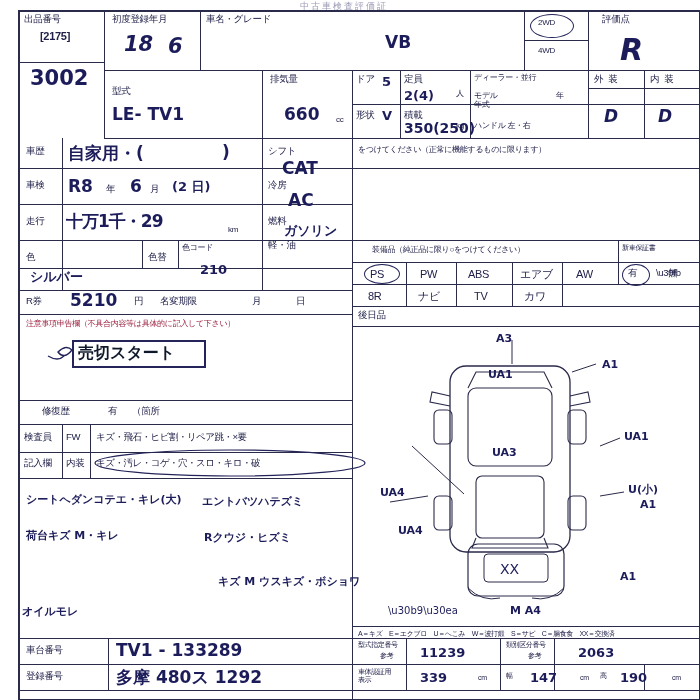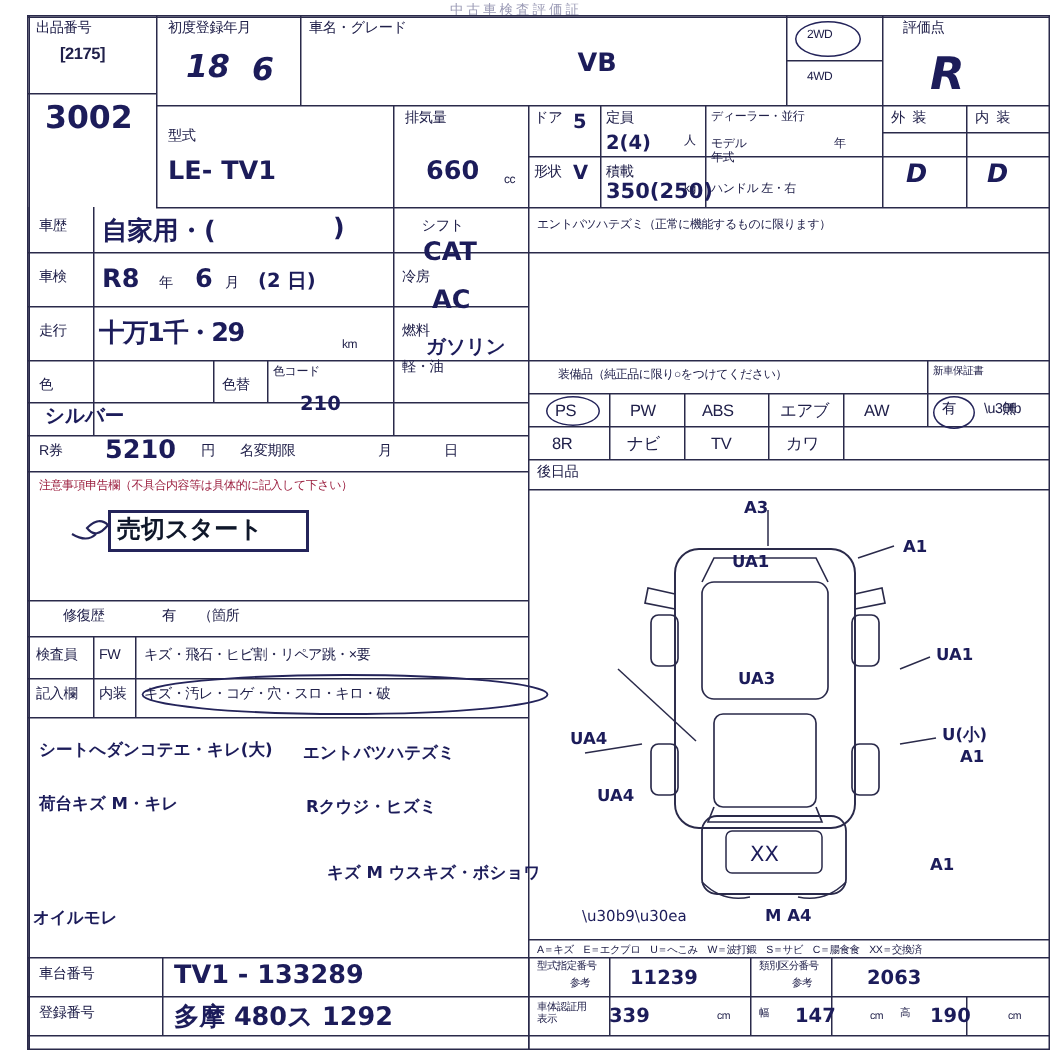--- a/index.html
+++ b/index.html
@@ -181,21 +181,21 @@
   <div class="hw xs" style="left:218px;top:574px;">キズ M ウスキズ・ボショワ</div>
   <div class="hw xs" style="left:22px;top:604px;">オイルモレ</div>
 
   <div class="ln hl" style="left:352px;top:168px;width:348px;"></div>
   <div class="ln hl" style="left:352px;top:240px;width:348px;"></div>
   <div class="ln hl" style="left:352px;top:262px;width:348px;"></div>
   <div class="ln hl" style="left:352px;top:284px;width:348px;"></div>
   <div class="ln hl" style="left:352px;top:306px;width:348px;"></div>
   <div class="ln hl" style="left:352px;top:326px;width:348px;"></div>
 
-  <div class="lbl s8" style="left:358px;top:146px;">エントバツハテズミ（正常に機能するものに限ります）</div>
+  <div class="lbl s8" style="left:358px;top:146px;">をつけてください（正常に機能するものに限ります）</div>
 
   <div class="lbl s8" style="left:372px;top:246px;">装備品（純正品に限り○をつけてください）</div>
   <div class="ln vl" style="left:618px;top:240px;height:44px;"></div>
   <div class="lbl s7" style="left:622px;top:244px;">新車保証書</div>
   <div class="lbl" style="left:628px;top:268px;">有</div>
   <div class="lbl" style="left:668px;top:268px;">無</div>
   <div class="circ" style="left:622px;top:264px;width:26px;height:20px;"></div>
   <div class="lbl" style="left:656px;top:268px;">\u30fb</div>
 
   <div class="ln vl" style="left:406px;top:262px;height:44px;"></div>
@@ -210,21 +210,21 @@
   <div class="lbl s11" style="left:520px;top:268px;">エアブ</div>
   <div class="lbl s11" style="left:576px;top:268px;">AW</div>
 
   <div class="lbl s11" style="left:368px;top:290px;">8R</div>
   <div class="lbl s11" style="left:418px;top:290px;">ナビ</div>
   <div class="lbl s11" style="left:474px;top:290px;">TV</div>
   <div class="lbl s11" style="left:524px;top:290px;">カワ</div>
 
   <div class="lbl" style="left:358px;top:310px;">後日品</div>
 
-  <div class="lbl" style="left:268px;top:146px;margin-left:13px;">シフト</div>
+  <div class="lbl" style="left:268px;top:146px;">シフト</div>
   <div class="hw mid" style="left:282px;top:158px;">CAT</div>
   <div class="lbl" style="left:268px;top:180px;">冷房</div>
   <div class="hw mid" style="left:288px;top:190px;">AC</div>
   <div class="lbl" style="left:268px;top:216px;">燃料</div>
   <div class="hw sm" style="left:284px;top:222px;font-family:Liberation Serif, serif;">ガソリン</div>
   <div class="lbl" style="left:268px;top:240px;">軽・油</div>
 
   <div class="diagwrap">
     <svg width="328" height="300" viewBox="0 0 328 300">
 
@@ -295,21 +295,21 @@
 
   <div class="lbl s7" style="left:358px;top:641px;letter-spacing:-0.4px;">型式指定番号</div>
   <div class="lbl s7" style="left:380px;top:652px;">参考</div>
   <div class="hw sm" style="left:420px;top:645px;">11239</div>
   <div class="lbl s7" style="left:506px;top:641px;letter-spacing:-0.4px;">類別区分番号</div>
   <div class="lbl s7" style="left:528px;top:652px;">参考</div>
   <div class="hw sm" style="left:578px;top:645px;">2063</div>
 
   <div class="lbl s7" style="left:358px;top:668px;white-space:pre;letter-spacing:-0.4px;">車体認証用
 表示</div>
-  <div class="hw sm" style="left:406px;top:670px;">339</div>
+  <div class="hw sm" style="left:420px;top:670px;">339</div>
   <div class="lbl s7" style="left:478px;top:674px;">cm</div>
   <div class="lbl s7" style="left:506px;top:672px;">幅</div>
   <div class="hw sm" style="left:530px;top:670px;">147</div>
   <div class="lbl s7" style="left:580px;top:674px;">cm</div>
   <div class="lbl s7" style="left:600px;top:672px;">高</div>
   <div class="hw sm" style="left:620px;top:670px;">190</div>
   <div class="lbl s7" style="left:672px;top:674px;">cm</div>
 
 </div>
 

